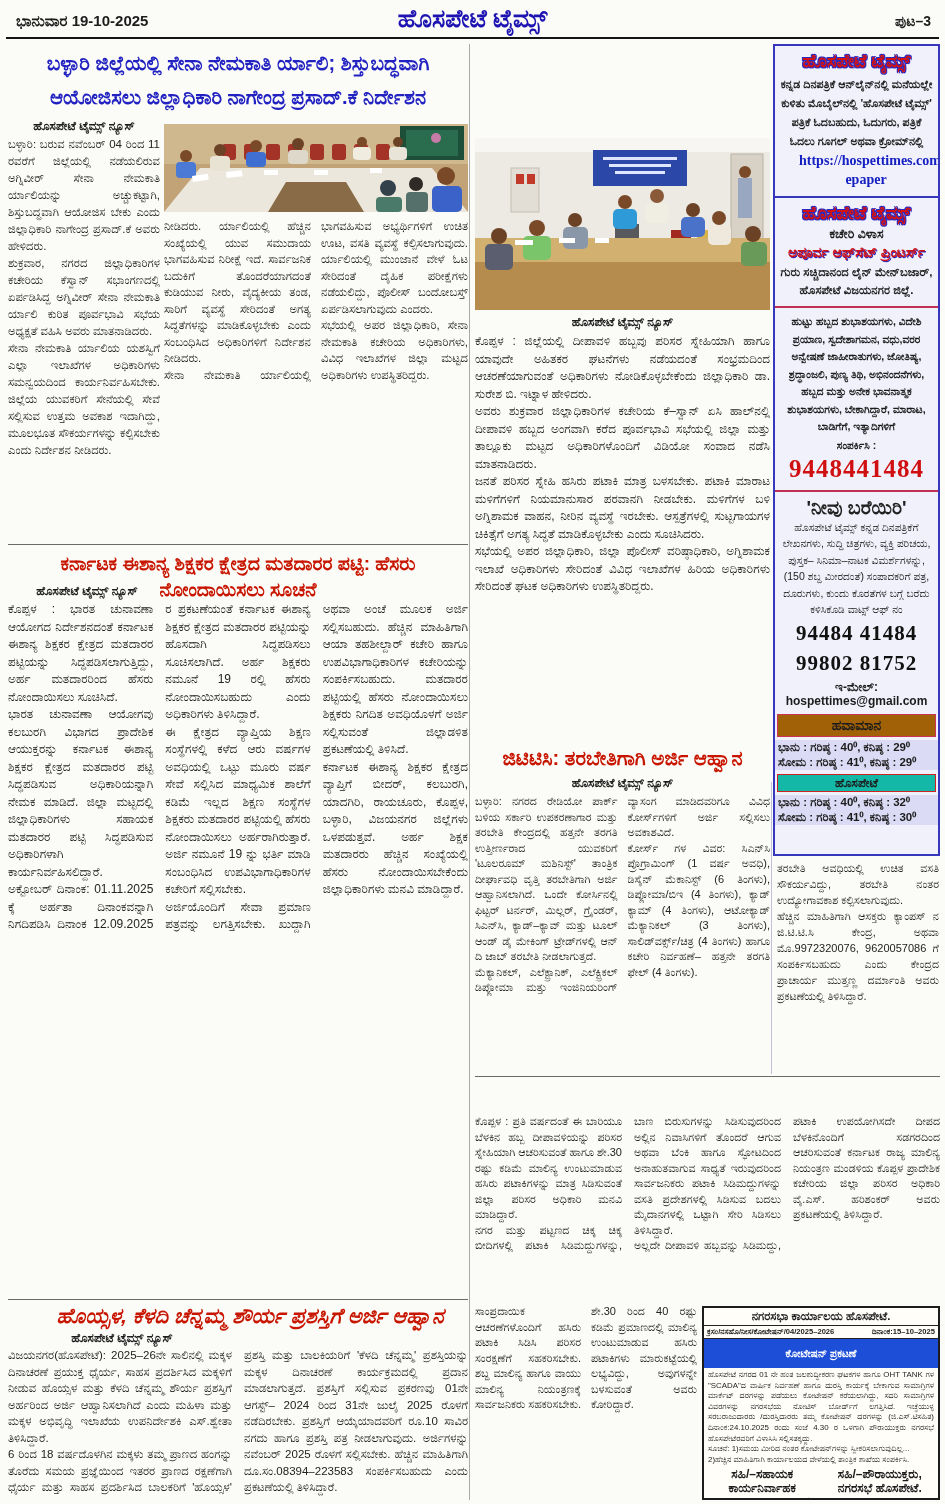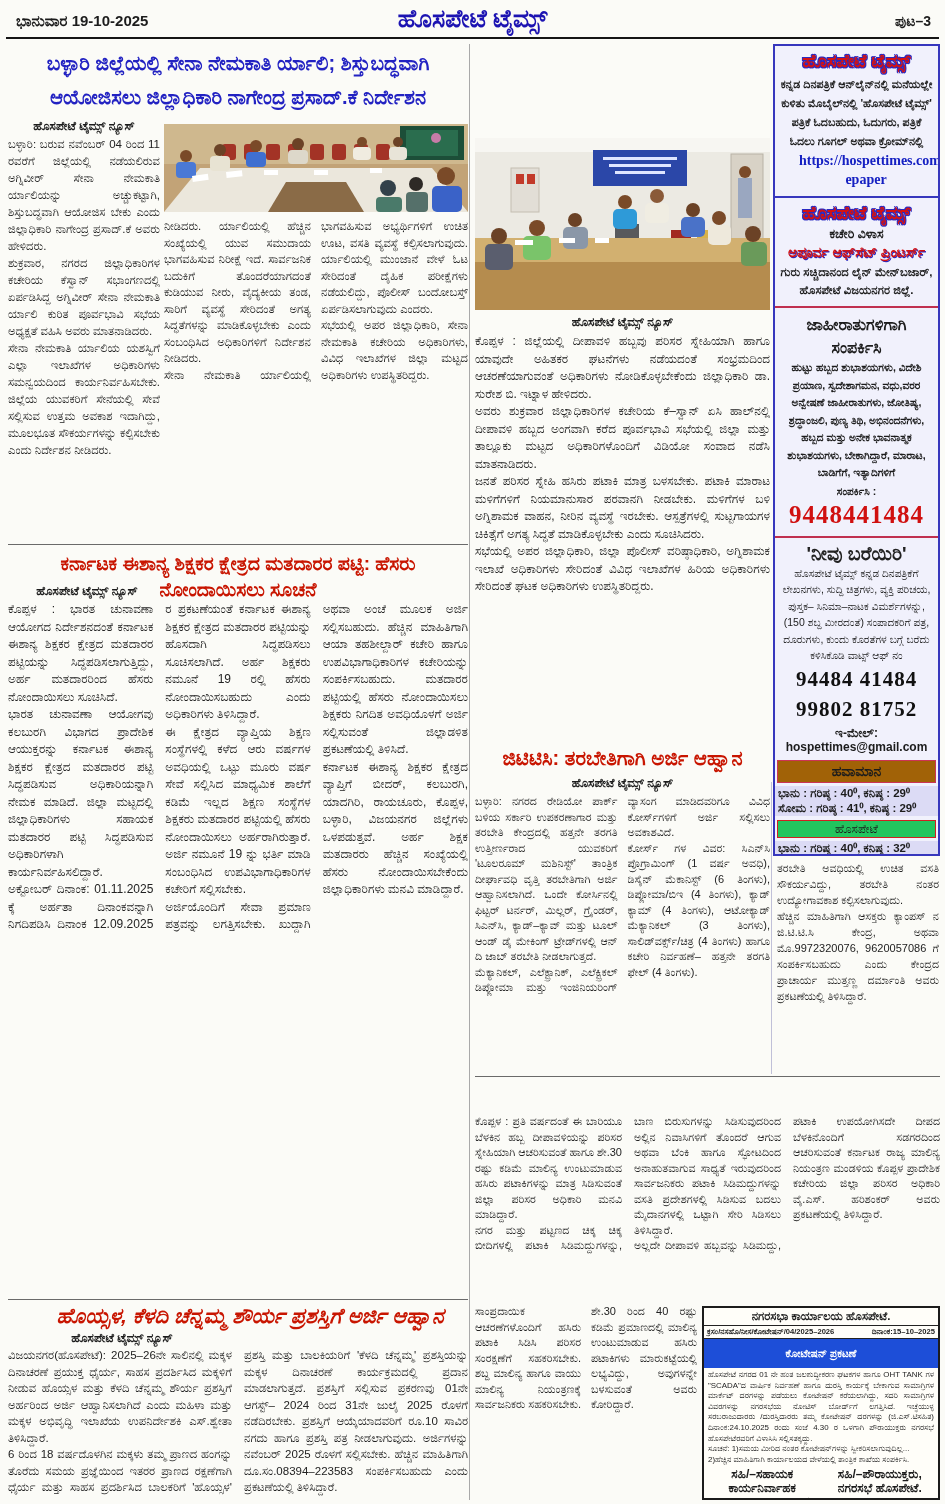--- a/index.html
+++ b/index.html
@@ -34,21 +34,21 @@
   .sb-printer{font-size:14px;font-weight:bold;text-align:center;color:#d51212;
               text-shadow:1px 1px 0 #2a2ac2;margin:2px 0;}
   .sb-head{font-size:16px;line-height:23px;font-weight:bold;text-align:center;}
   .sb-phone-big{font-size:25px;font-weight:bold;text-align:center;color:#d01010;
                 font-family:"Liberation Serif", serif;letter-spacing:1px;}
   .sb-phone{font-size:21px;font-weight:bold;text-align:center;color:#111;
             font-family:"Liberation Serif", serif;letter-spacing:1px;line-height:30px;}
   .sb-email{font-size:12px;font-weight:bold;text-align:center;margin-top:2px;}
   .wx-bar{background:#a16207;border:1px solid #cc3355;font-size:14px;font-weight:bold;
           text-align:center;padding:2px 0;margin:4px 2px 3px;}
-  .wx-bar2{background:#22c55e;border:1px solid #d02020;font-size:12px;font-weight:normal;
+  .wx-bar2{background:#14b8a6;border:1px solid #d02020;font-size:12px;font-weight:bold;
            text-align:center;padding:1px 0;margin:4px 2px 3px;}
   .wx-row{font-size:11.5px;font-weight:bold;padding:1px 3px;background:#dcdbf5;}
   
   .notice{left:702px;top:1306px;width:238px;height:194px;border:2px solid #1c1c1c;
           background:#fffef9;box-sizing:border-box;overflow:hidden;}
   .nt-title{font-size:11.5px;font-weight:bold;text-align:center;padding:2px 0;
             border-bottom:1px solid #222;}
   .nt-ref{display:flex;justify-content:space-between;font-size:7.6px;font-weight:bold;
           padding:1px 3px;border-bottom:1px solid #222;}
   .nt-bar{background:#1d4ed8;color:#fff;font-size:10.5px;font-weight:bold;
@@ -225,21 +225,20 @@
       <div class="sb-url">https://hospettimes.com/</div>
       <div class="sb-url">epaper</div>
     </div>
     <div class="sb-sec" style="border-bottom-color:#c03050;">
       <div class="sb-logo">ಹೊಸಪೇಟೆ ಟೈಮ್ಸ್</div>
       <div class="sb-sub">ಕಚೇರಿ ವಿಳಾಸ</div>
       <div class="sb-printer">ಅಪೂರ್ವ ಆಫ್‌ಸೆಟ್ ಪ್ರಿಂಟರ್ಸ್</div>
       <div class="sb-text" style="font-size:11.5px;line-height:18px;">ಗುರು ಸಚ್ಚಿದಾನಂದ ಲೈನ್ ಮೇನ್‌ಬಜಾರ್, ಹೊಸಪೇಟೆ ವಿಜಯನಗರ ಜಿಲ್ಲೆ.</div>
     </div>
     <div class="sb-sec" style="border-bottom-color:#c03050;">
-      <div class="sb-head">ಜಾಹೀರಾತುಗಳಿಗಾಗಿ ಸಂಪರ್ಕಿಸಿ</div>
       <div class="sb-text" style="font-size:10.5px;line-height:17.5px;">ಹುಟ್ಟು ಹಬ್ಬದ ಶುಭಾಶಯಗಳು, ವಿದೇಶಿ ಪ್ರಯಾಣ, ಸ್ವದೇಶಾಗಮನ, ವಧು,ವರರ ಅನ್ವೇಷಣೆ ಜಾಹೀರಾತುಗಳು, ಜೋತಿಷ್ಯ, ಶ್ರದ್ಧಾಂಜಲಿ, ಪುಣ್ಯ ತಿಥಿ, ಅಭಿನಂದನೆಗಳು, ಹಬ್ಬದ ಮತ್ತು ಅನೇಕ ಭಾವನಾತ್ಮಕ ಶುಭಾಶಯಗಳು, ಬೇಕಾಗಿದ್ದಾರೆ, ಮಾರಾಟ, ಬಾಡಿಗೆಗೆ, ಇತ್ಯಾದಿಗಳಿಗೆ</div>
       <div class="sb-text" style="font-size:10.5px;">ಸಂಪರ್ಕಿಸಿ :</div>
       <div class="sb-phone-big">9448441484</div>
     </div>
     <div class="sb-sec" style="border-bottom:none;padding-bottom:2px;">
       <div style="font-size:19px;font-weight:bold;text-align:center;color:#222;">'ನೀವು ಬರೆಯಿರಿ'</div>
       <div class="sb-text" style="font-size:10.5px;line-height:16.5px;font-weight:normal;">ಹೊಸಪೇಟೆ ಟೈಮ್ಸ್ ಕನ್ನಡ ದಿನಪತ್ರಿಕೆಗೆ ಲೇಖನಗಳು, ಸುದ್ದಿ ಚಿತ್ರಗಳು, ವ್ಯಕ್ತಿ ಪರಿಚಯ, ಪುಸ್ತಕ– ಸಿನಿಮಾ–ನಾಟಕ ವಿಮರ್ಶೆಗಳನ್ನು,(150 ಶಬ್ದ ಮೀರದಂತೆ) ಸಂಪಾದಕರಿಗೆ ಪತ್ರ, ದೂರುಗಳು, ಕುಂದು ಕೊರತೆಗಳ ಬಗ್ಗೆ ಬರೆದು ಕಳಿಸಿಕೊಡಿ ವಾಟ್ಸ್ ಆಫ್ ನಂ</div>
       <div class="sb-phone">94484 41484</div>
       <div class="sb-phone">99802 81752</div>
       <div class="sb-email">ಇ-ಮೇಲ್: hospettimes@gmail.com</div>

